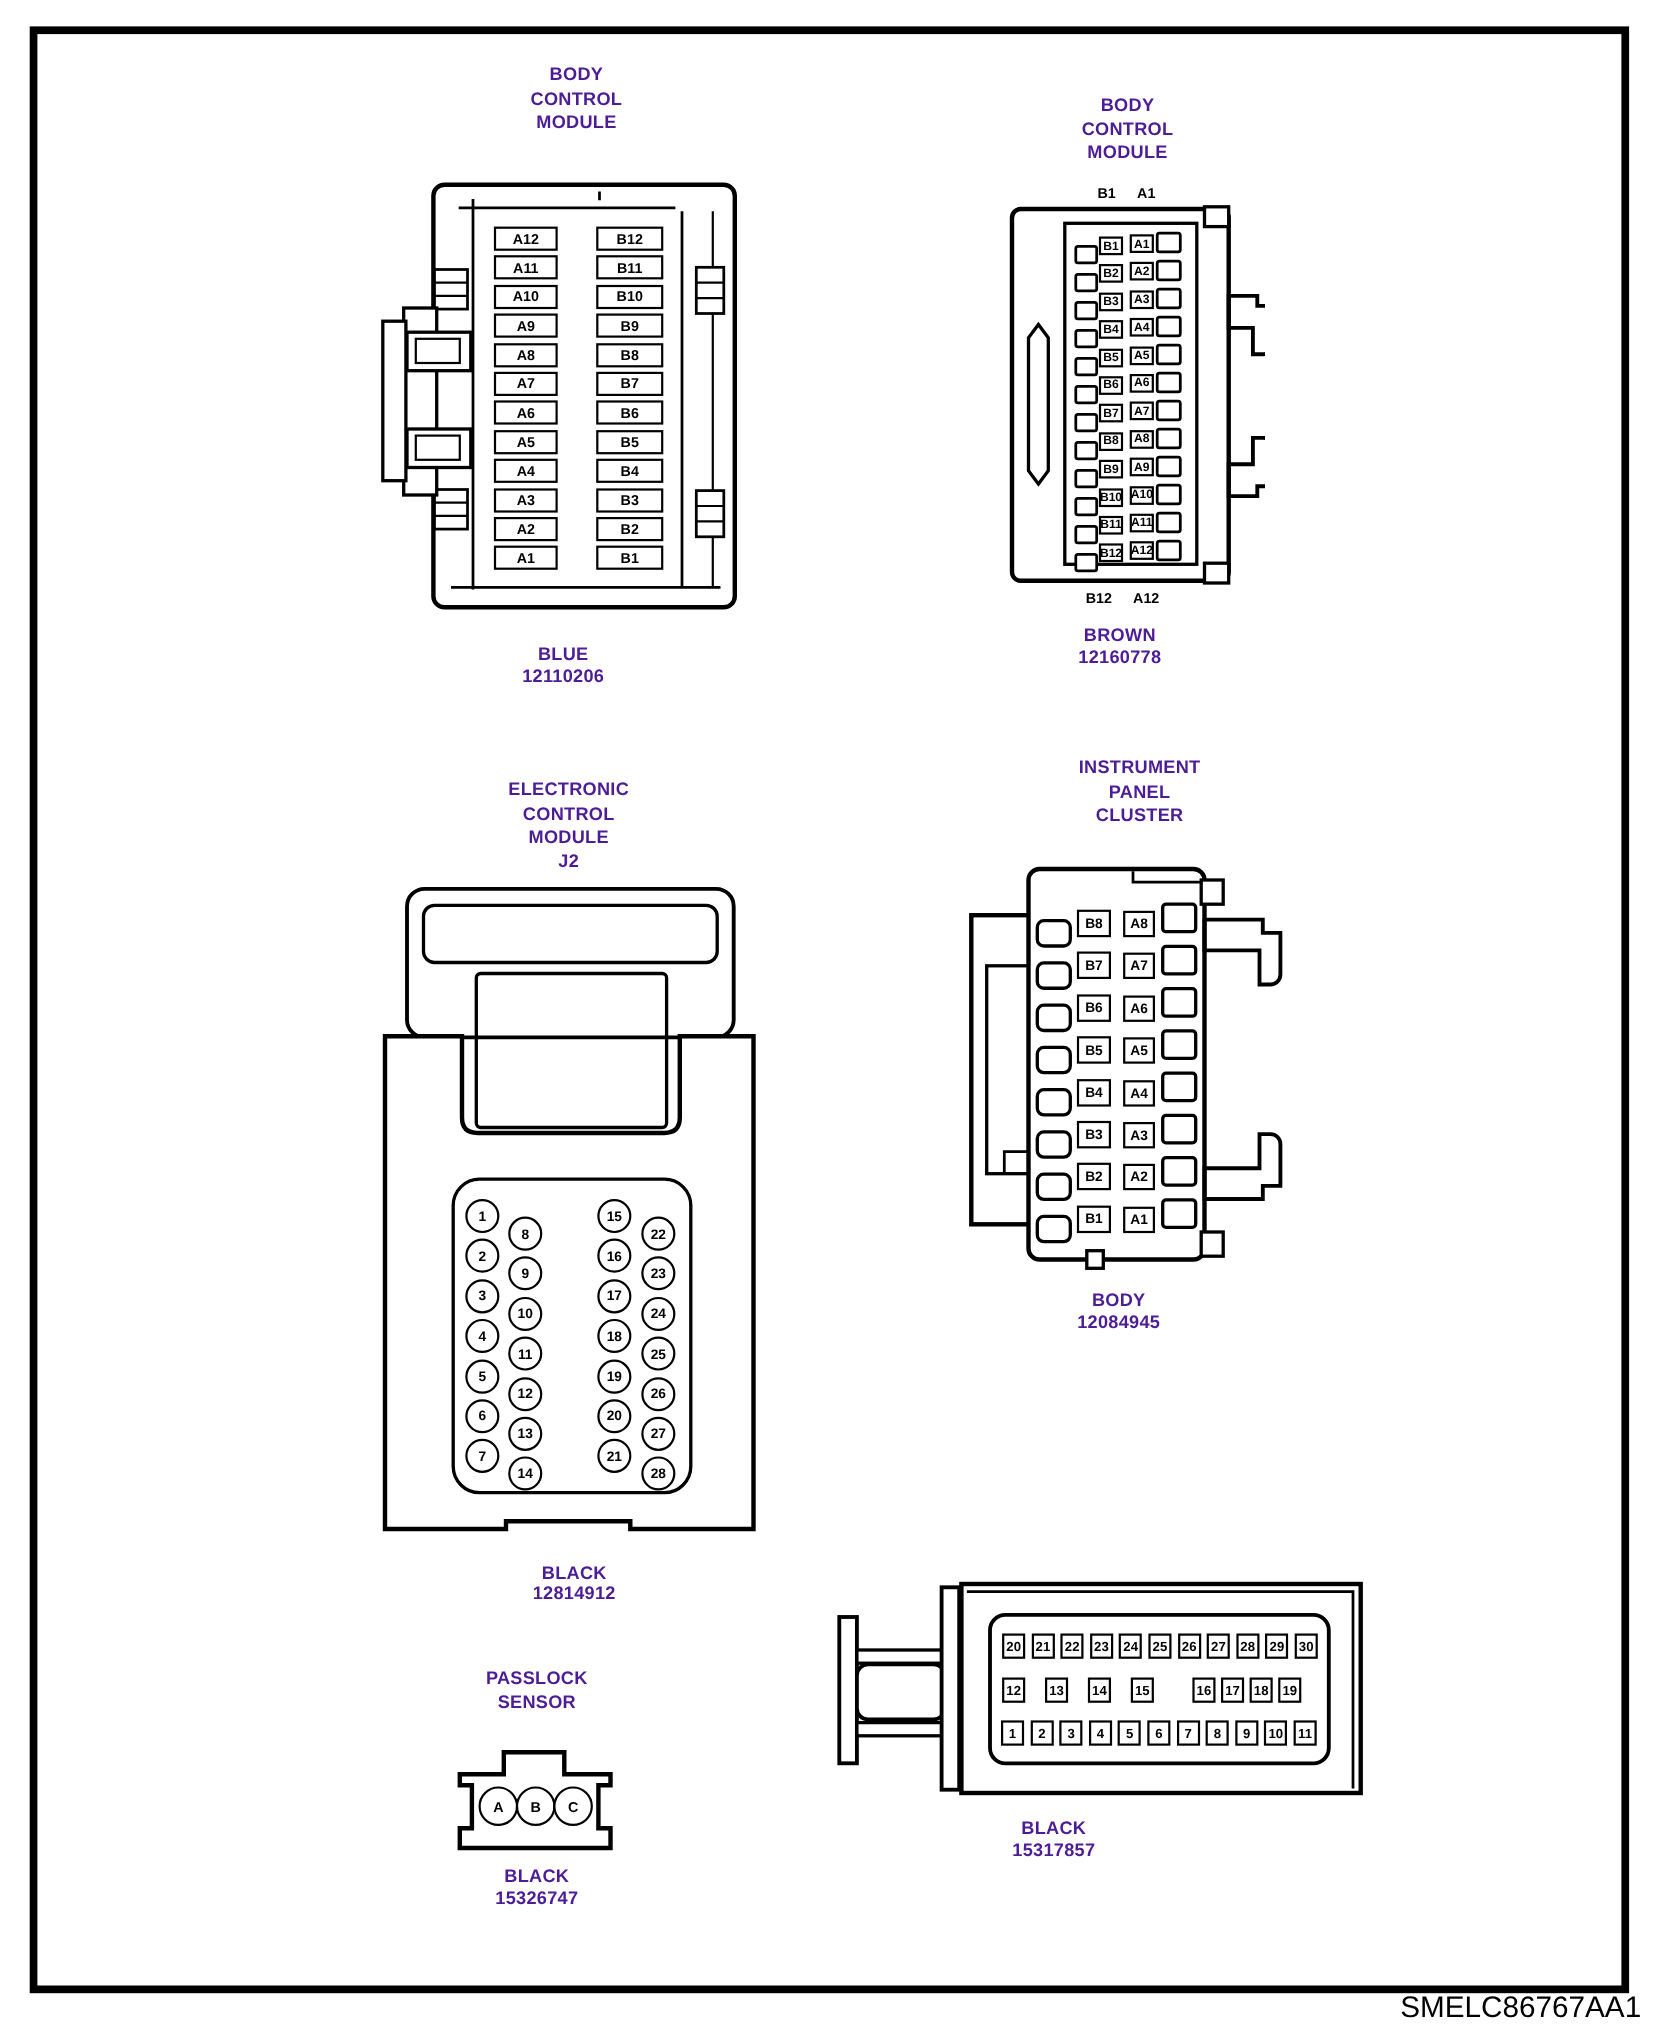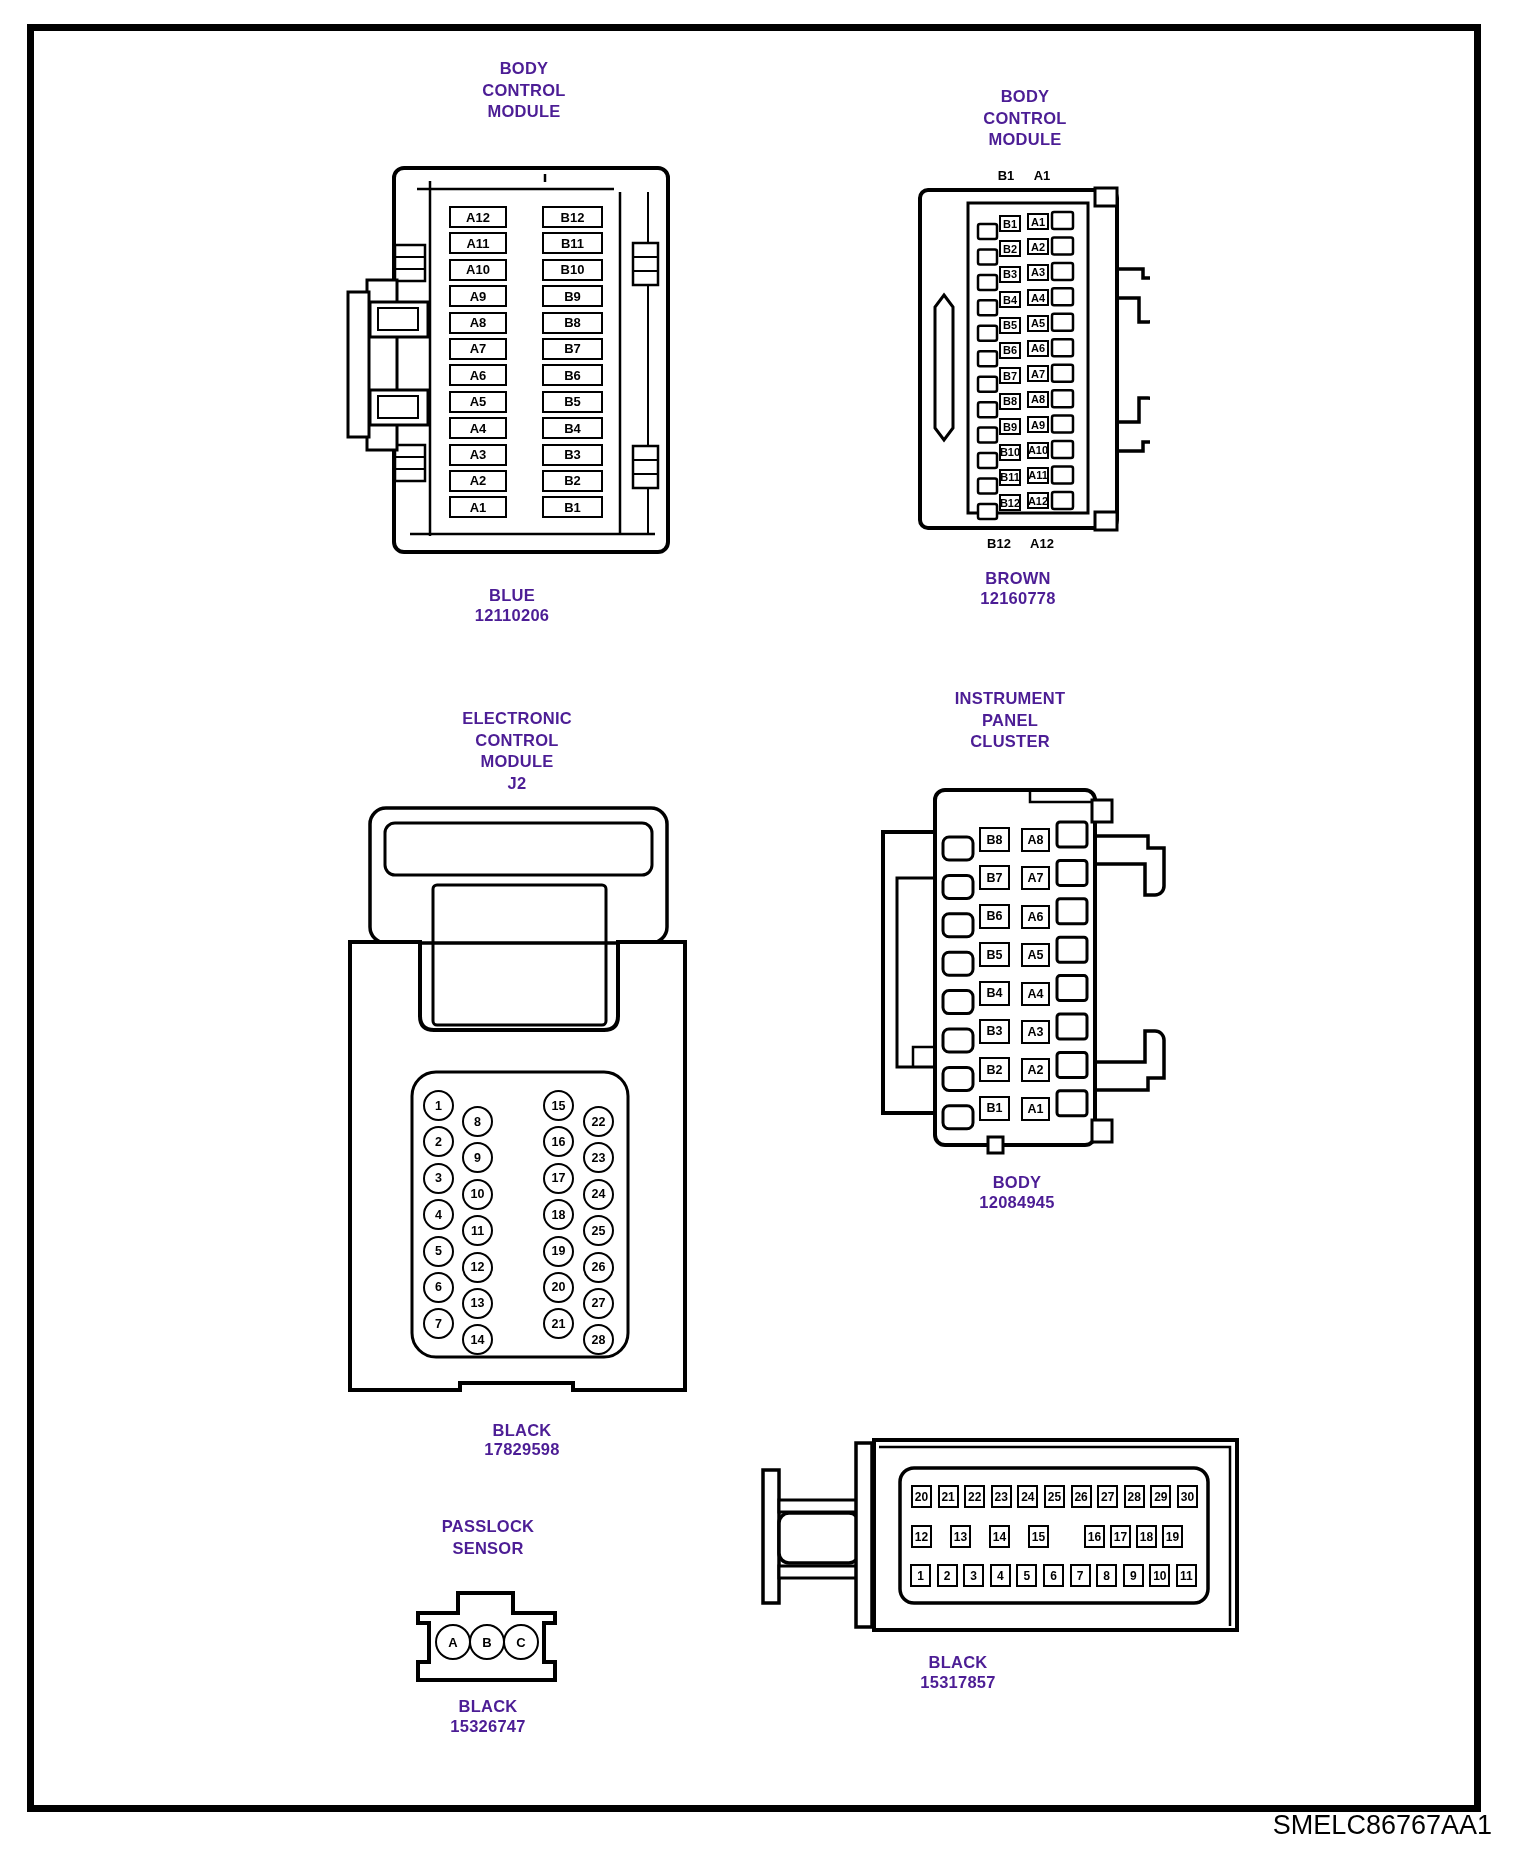--- a/index.html
+++ b/index.html
@@ -239,24 +239,24 @@
       <div class="pinbox pcm-pin">23</div>
       <div class="pinbox pcm-pin">24</div>
       <div class="pinbox pcm-pin">25</div>
       <div class="pinbox pcm-pin">26</div>
       <div class="pinbox pcm-pin">27</div>
       <div class="pinbox pcm-pin">28</div>
     </div>
 
   <div class="label" style="left:442px;top:1421px;width:160px;line-height:19px">
     <div>BLACK</div>
-    <div>17829598</div>
-  </div>
-
-  <div class="title" style="left:930px;top:688px;width:160px">
+    <div>12814912</div>
+  </div>
+
+  <div class="title" style="left:956px;top:688px;width:160px">
     <div>INSTRUMENT</div>
     <div>PANEL</div>
     <div>CLUSTER</div>
   </div>
 
   <svg class="svg-housing" style="left:870px;top:780px" width="320" height="395" viewBox="0 0 320 395">
     <rect x="13" y="52" width="54" height="281" fill="#fff" stroke="#000" stroke-width="4"></rect>
     <rect x="27" y="98" width="40" height="189" fill="#fff" stroke="#000" stroke-width="3"></rect>
     <path d="M43,287 V267 H67" fill="none" stroke="#000" stroke-width="2.5"></path>
     <rect x="65" y="10" width="160" height="355" rx="10" fill="#fff" stroke="#000" stroke-width="4"></rect>

